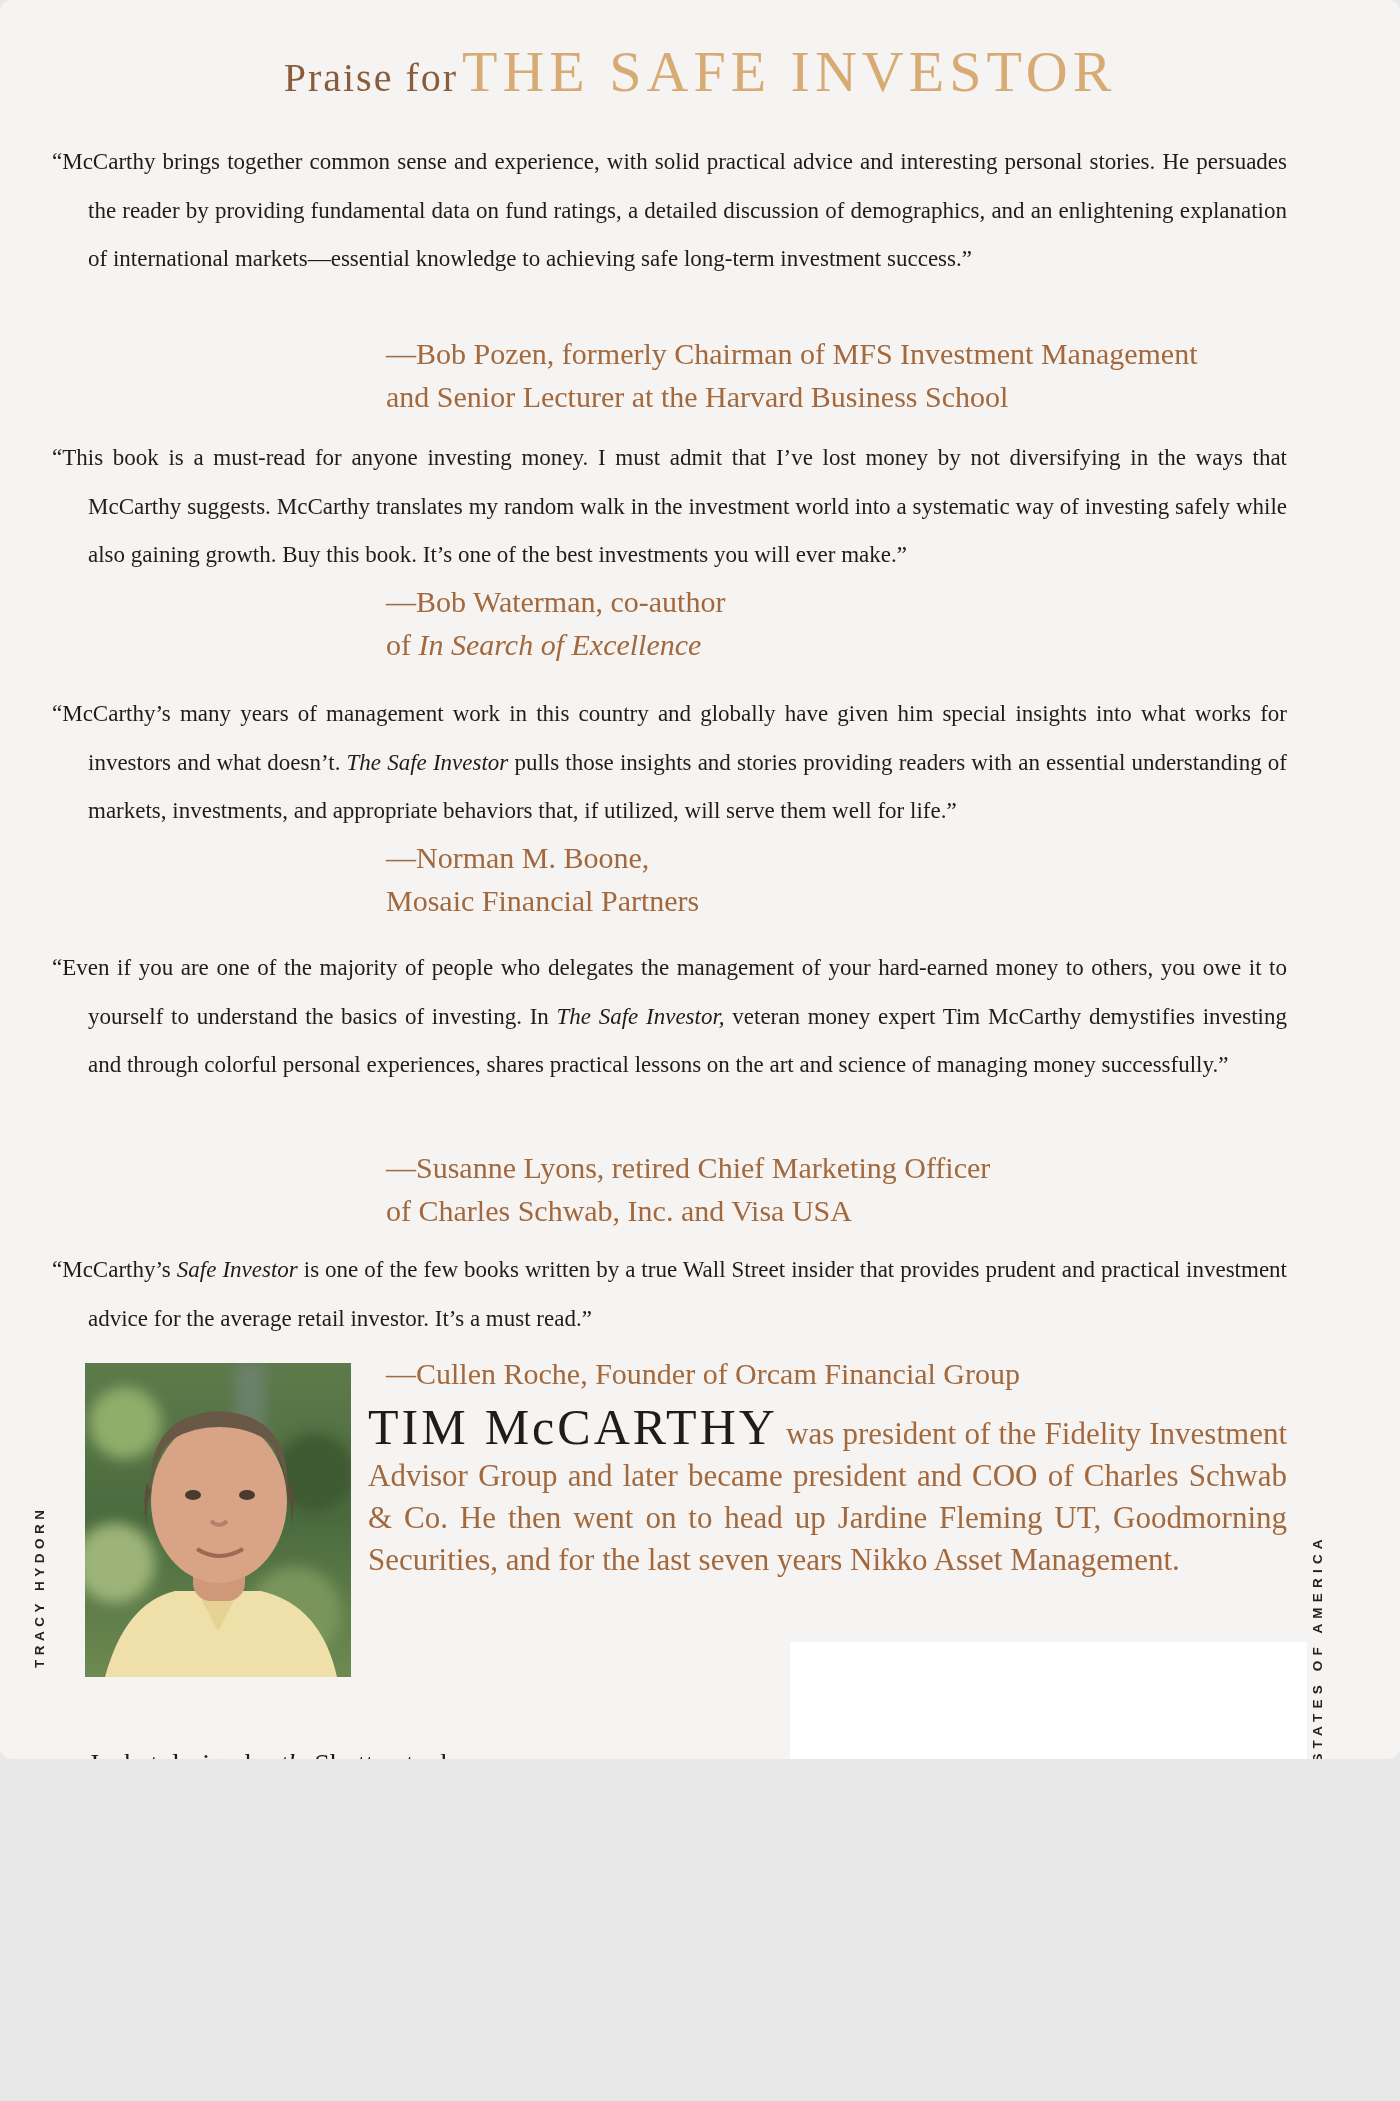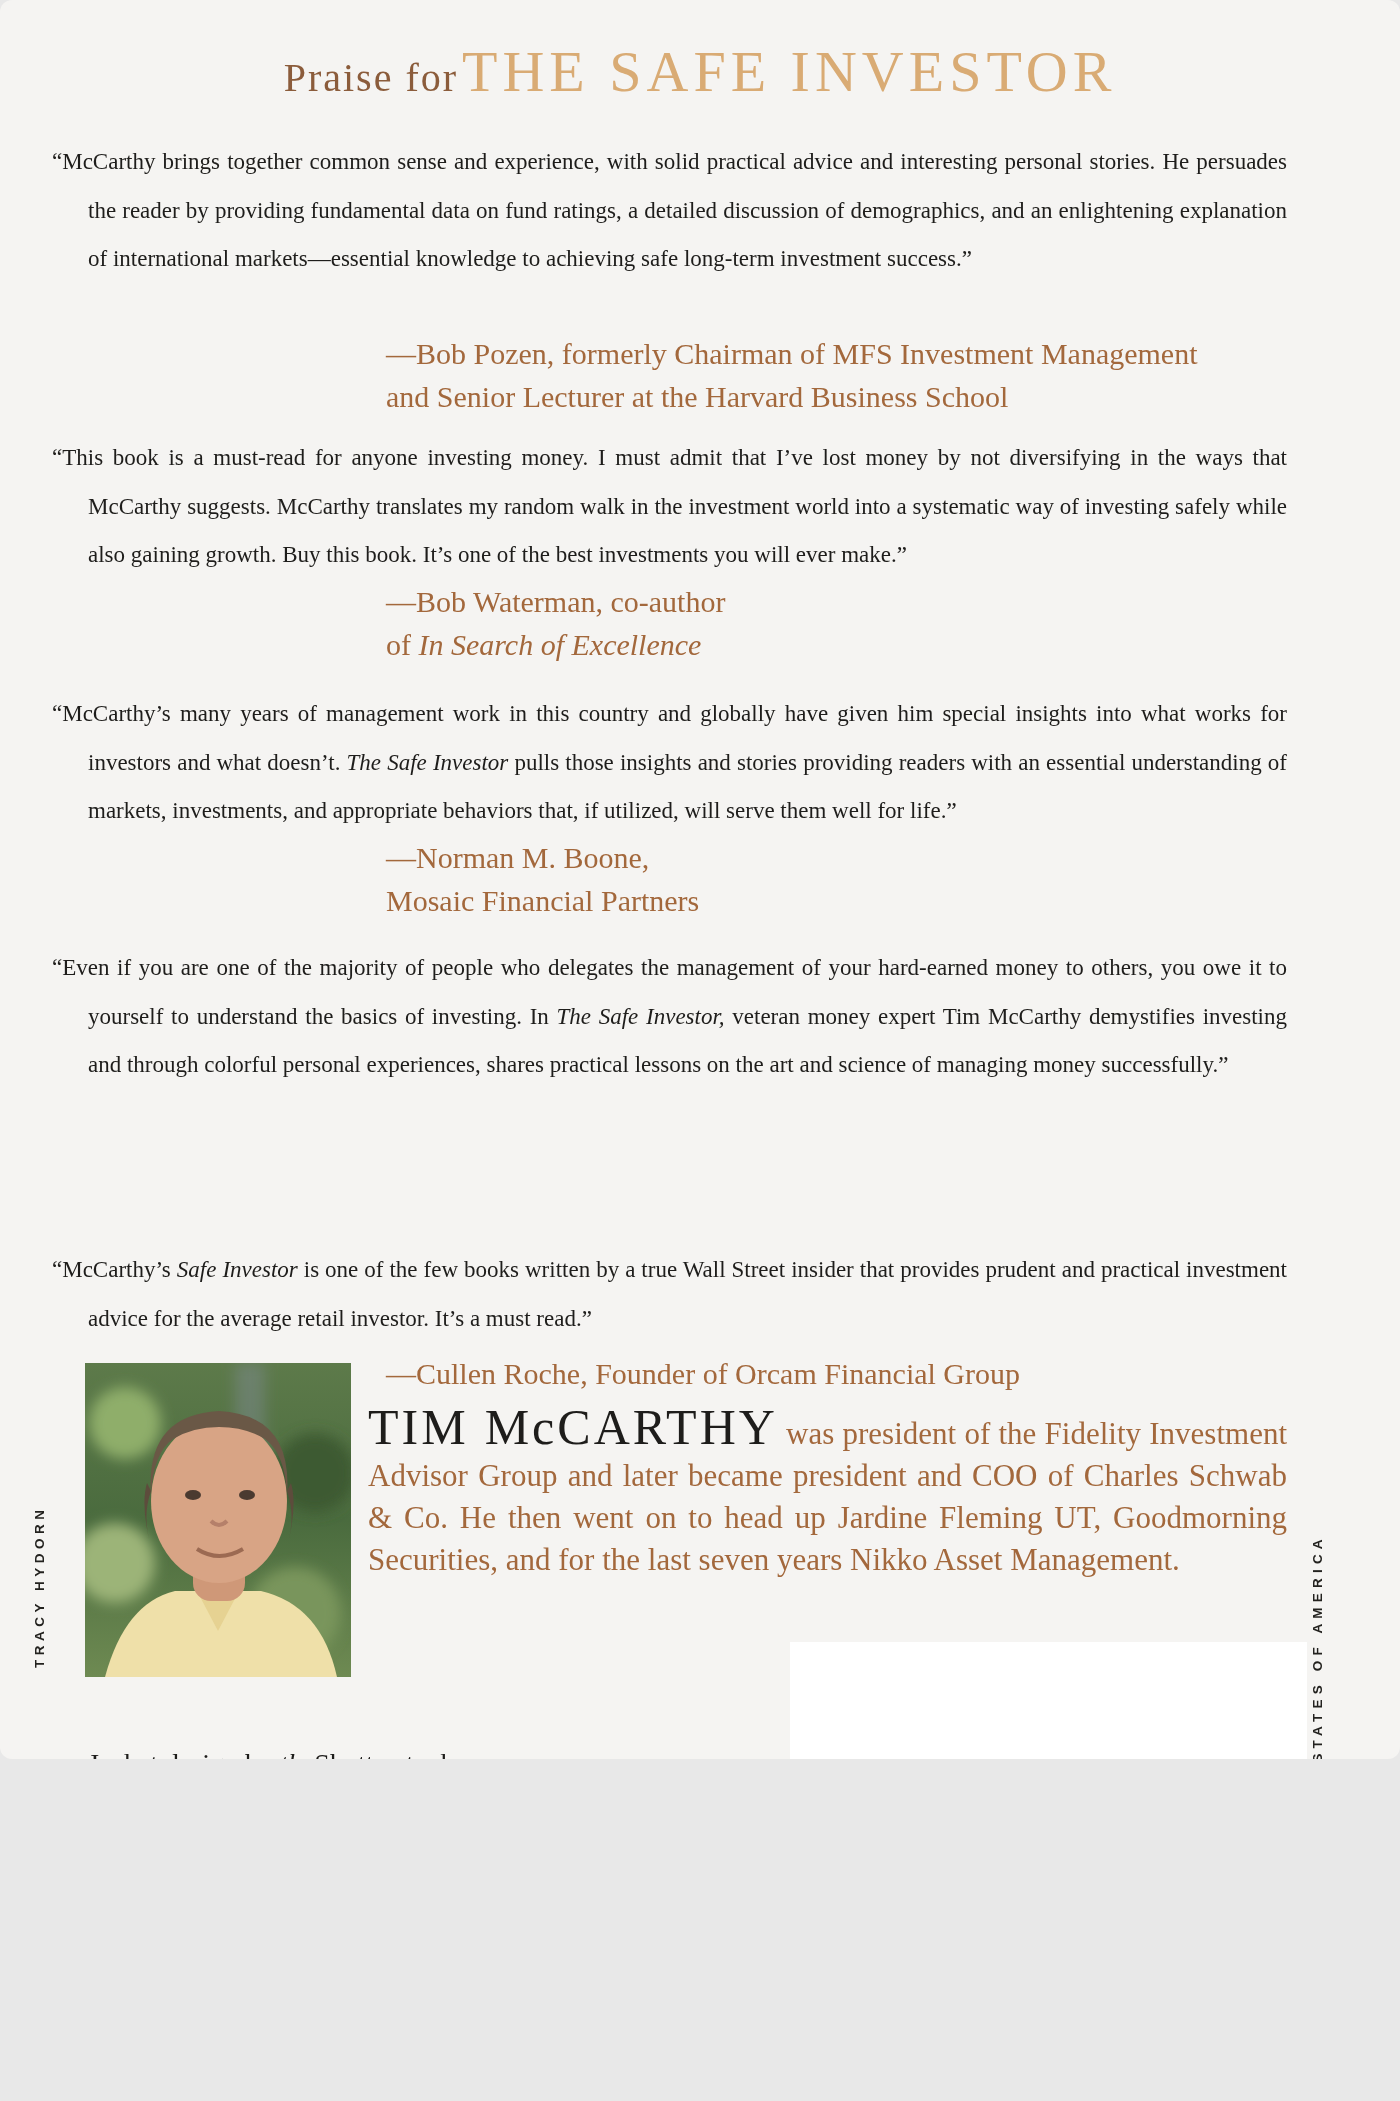--- a/index.html
+++ b/index.html
@@ -102,20 +102,24 @@
     <div><span>of </span><span class="it">In Search of Excellence</span></div>
   </div>
 
   <p class="quote" style="top:690px"><span>“McCarthy’s many years of management work in this country and globally have given him special insights into what works for investors and what doesn’t. </span><span class="it">The Safe Investor</span><span> pulls those insights and stories providing readers with an essential understanding of markets, investments, and appropriate behaviors that, if utilized, will serve them well for life.”</span></p>
   <div class="attr" style="top:836px">
     <div>—Norman M. Boone,</div>
     <div>Mosaic Financial Partners</div>
   </div>
 
   <p class="quote" style="top:944px"><span>“Even if you are one of the majority of people who delegates the management of your hard-earned money to others, you owe it to yourself to understand the basics of investing. In </span><span class="it">The Safe Investor,</span><span> veteran money expert Tim McCarthy demystifies investing and through colorful personal experiences, shares practical lessons on the art and science of managing money successfully.”</span></p>
+  <div class="attr" style="top:1146px">
+    <div>—Susanne Lyons, retired Chief Marketing Officer</div>
+    <div>of Charles Schwab, Inc. and Visa USA</div>
+  </div>
 
   <p class="quote" style="top:1246px"><span>“McCarthy’s </span><span class="it">Safe Investor</span><span> is one of the few books written by a true Wall Street insider that provides prudent and practical investment advice for the average retail investor. It’s a must read.”</span></p>
   <div class="attr" style="top:1352px">
     <div>—Cullen Roche, Founder of Orcam Financial Group</div>
   </div>
 
   <div class="photo">
     <svg width="266" height="314" viewBox="0 0 266 314" xmlns="http://www.w3.org/2000/svg">
       <defs>
         <filter id="blur6">

